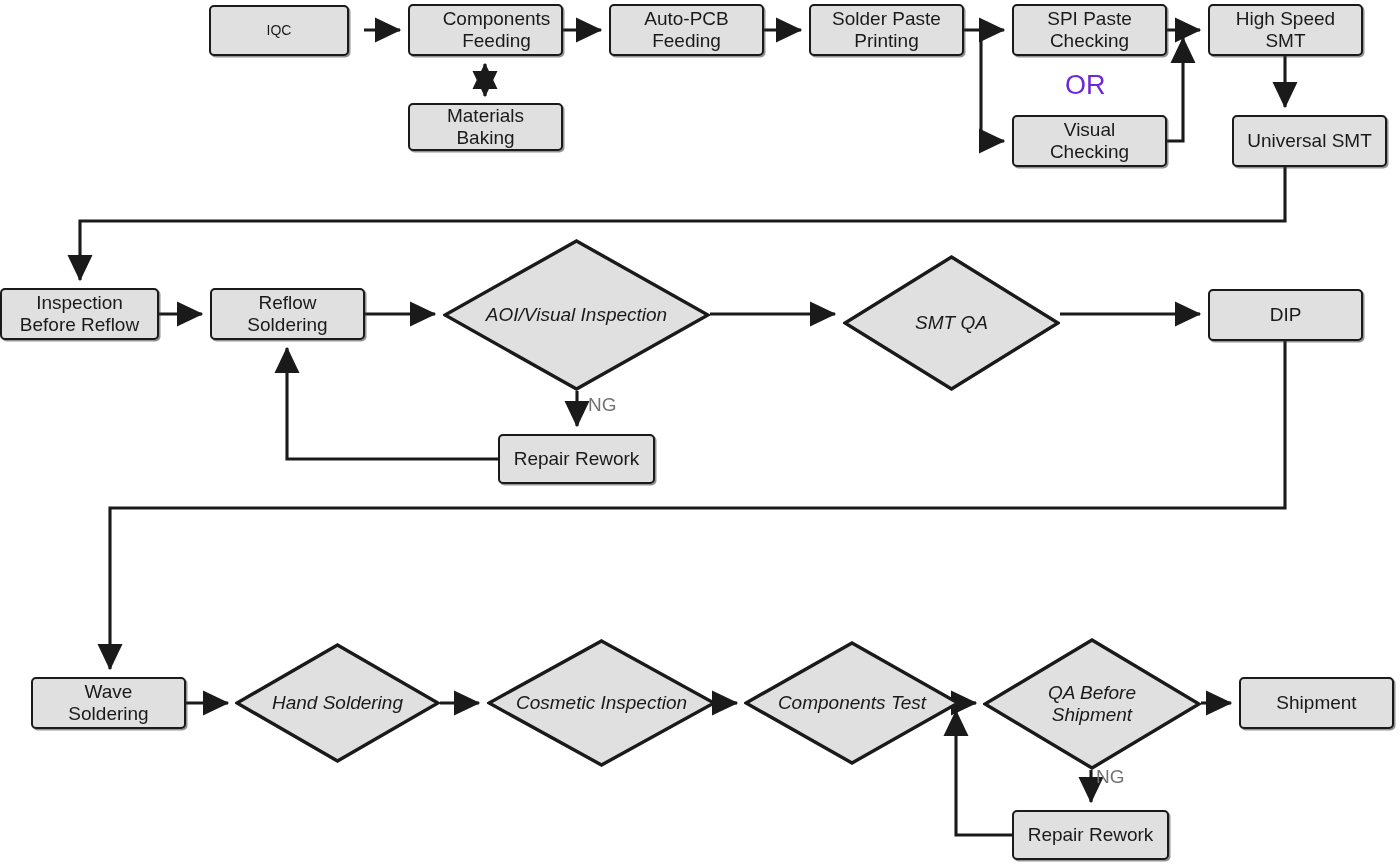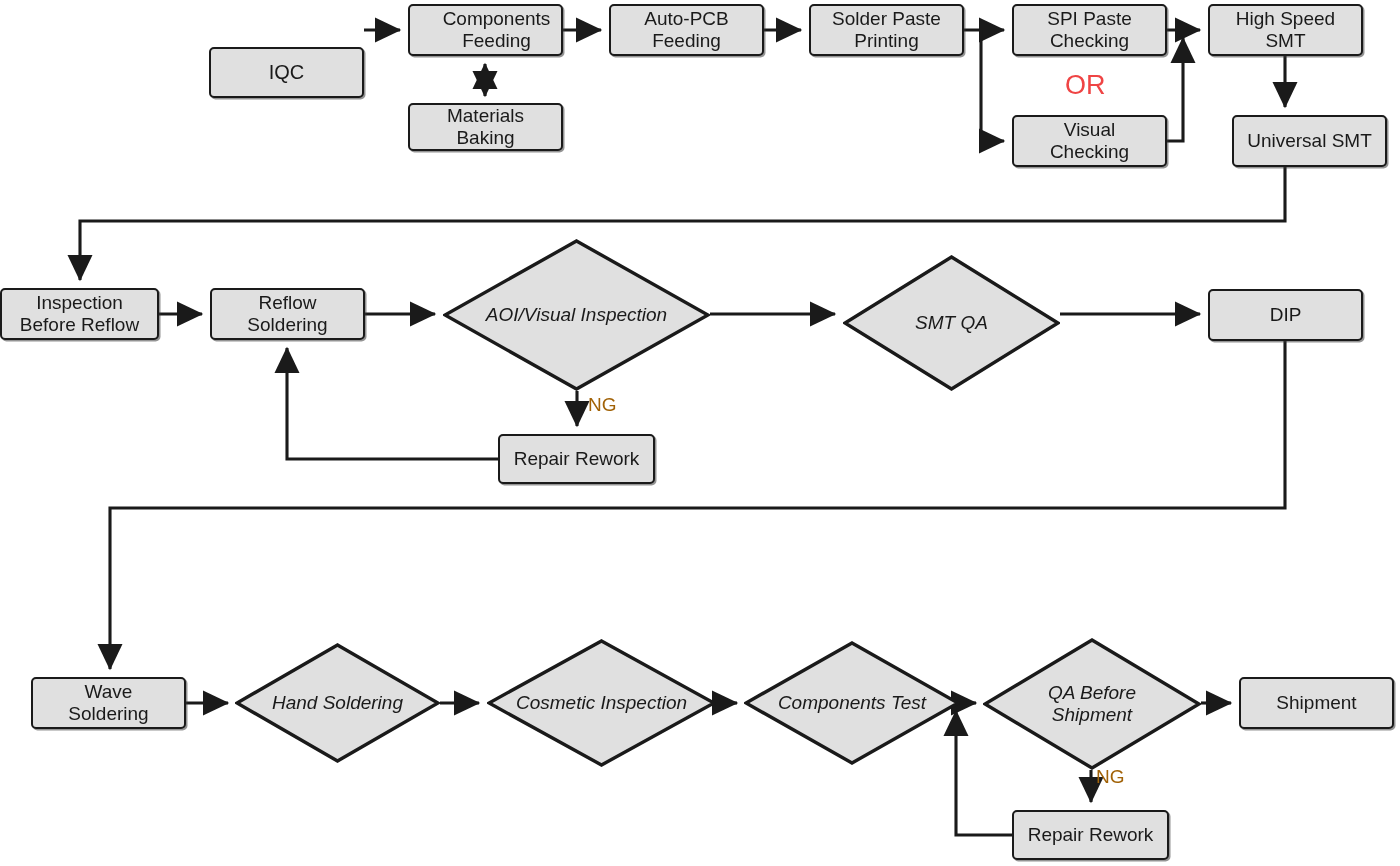--- a/index.html
+++ b/index.html
@@ -54,28 +54,28 @@
     font-style: italic;
   }
   .node.decision .dshape {
     position: absolute;
     left: 0; top: 0;
     width: 100%; height: 100%;
     z-index: 1;
   }
   .edge-label {
     position: absolute;
-    color: #a16207;
+    color: #737373;
     font-size: 19px;
     line-height: 1;
     white-space: nowrap;
   }
   .or-label {
     position: absolute;
-    color: #ef4444;
+    color: #6d28d9;
     font-size: 27px;
     line-height: 1;
     white-space: nowrap;
   }
 </style>
 </head>
 <body>
 
 <div id="stage">
 
@@ -114,21 +114,21 @@
       <path d="M960,703 L976,703"></path>
       <path d="M1201,703 L1231,703"></path>
       <path d="M1091,770 L1091,802"></path>
       <path d="M1012,835 L956,835 L956,711"></path>
 
       <path d="M485,72 L485,96"></path>
       <path d="M485,88 L485,64"></path>
     </g>
   </svg>
 
-  <div class="node process" style="left:209px;top:5px;width:155px;height:51px;font-size:20px;margin-top:42px;">IQC</div>
+  <div class="node process" style="left:209px;top:5px;width:140px;height:51px;font-size:14px;">IQC</div>
 
   <div class="node process" style="left:408px;top:4px;width:155px;height:52px;font-size:19px;padding-left:22px;">Components
 Feeding</div>
 
   <div class="node process" style="left:408px;top:103px;width:155px;height:48px;font-size:19px;">Materials
 Baking</div>
 
   <div class="node process" style="left:609px;top:4px;width:155px;height:52px;font-size:19px;">Auto-PCB
 Feeding</div>
 

